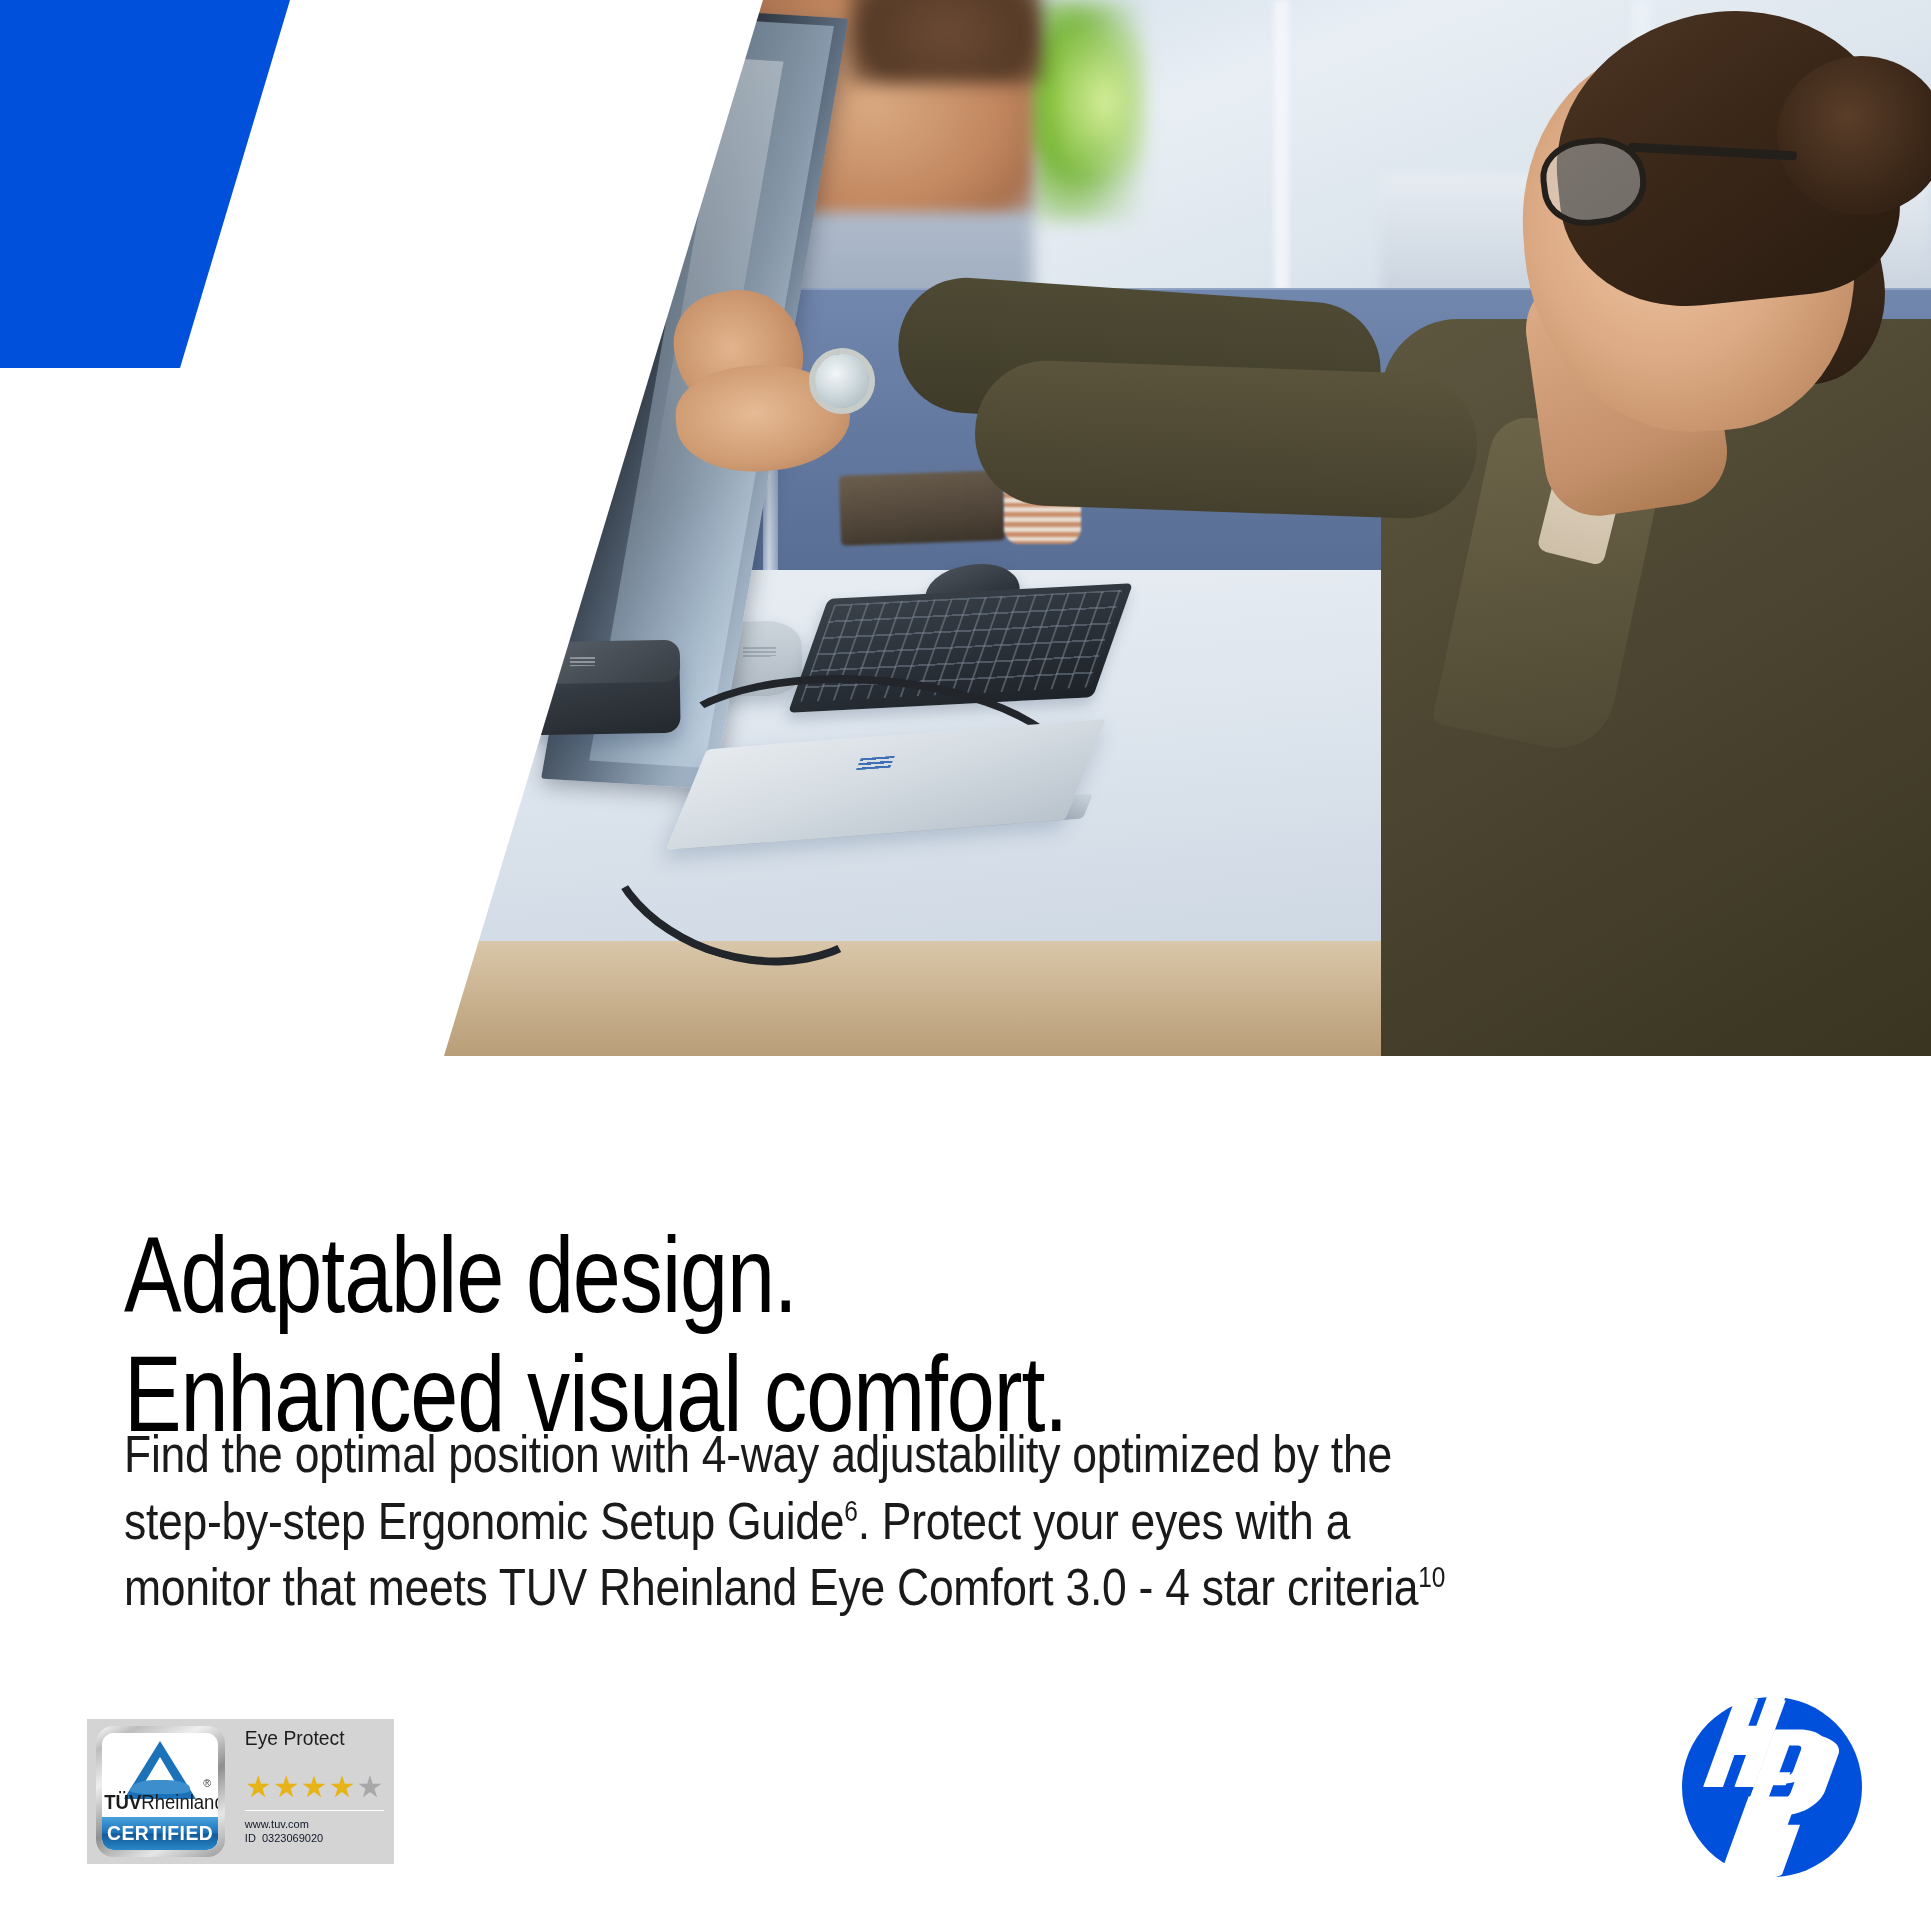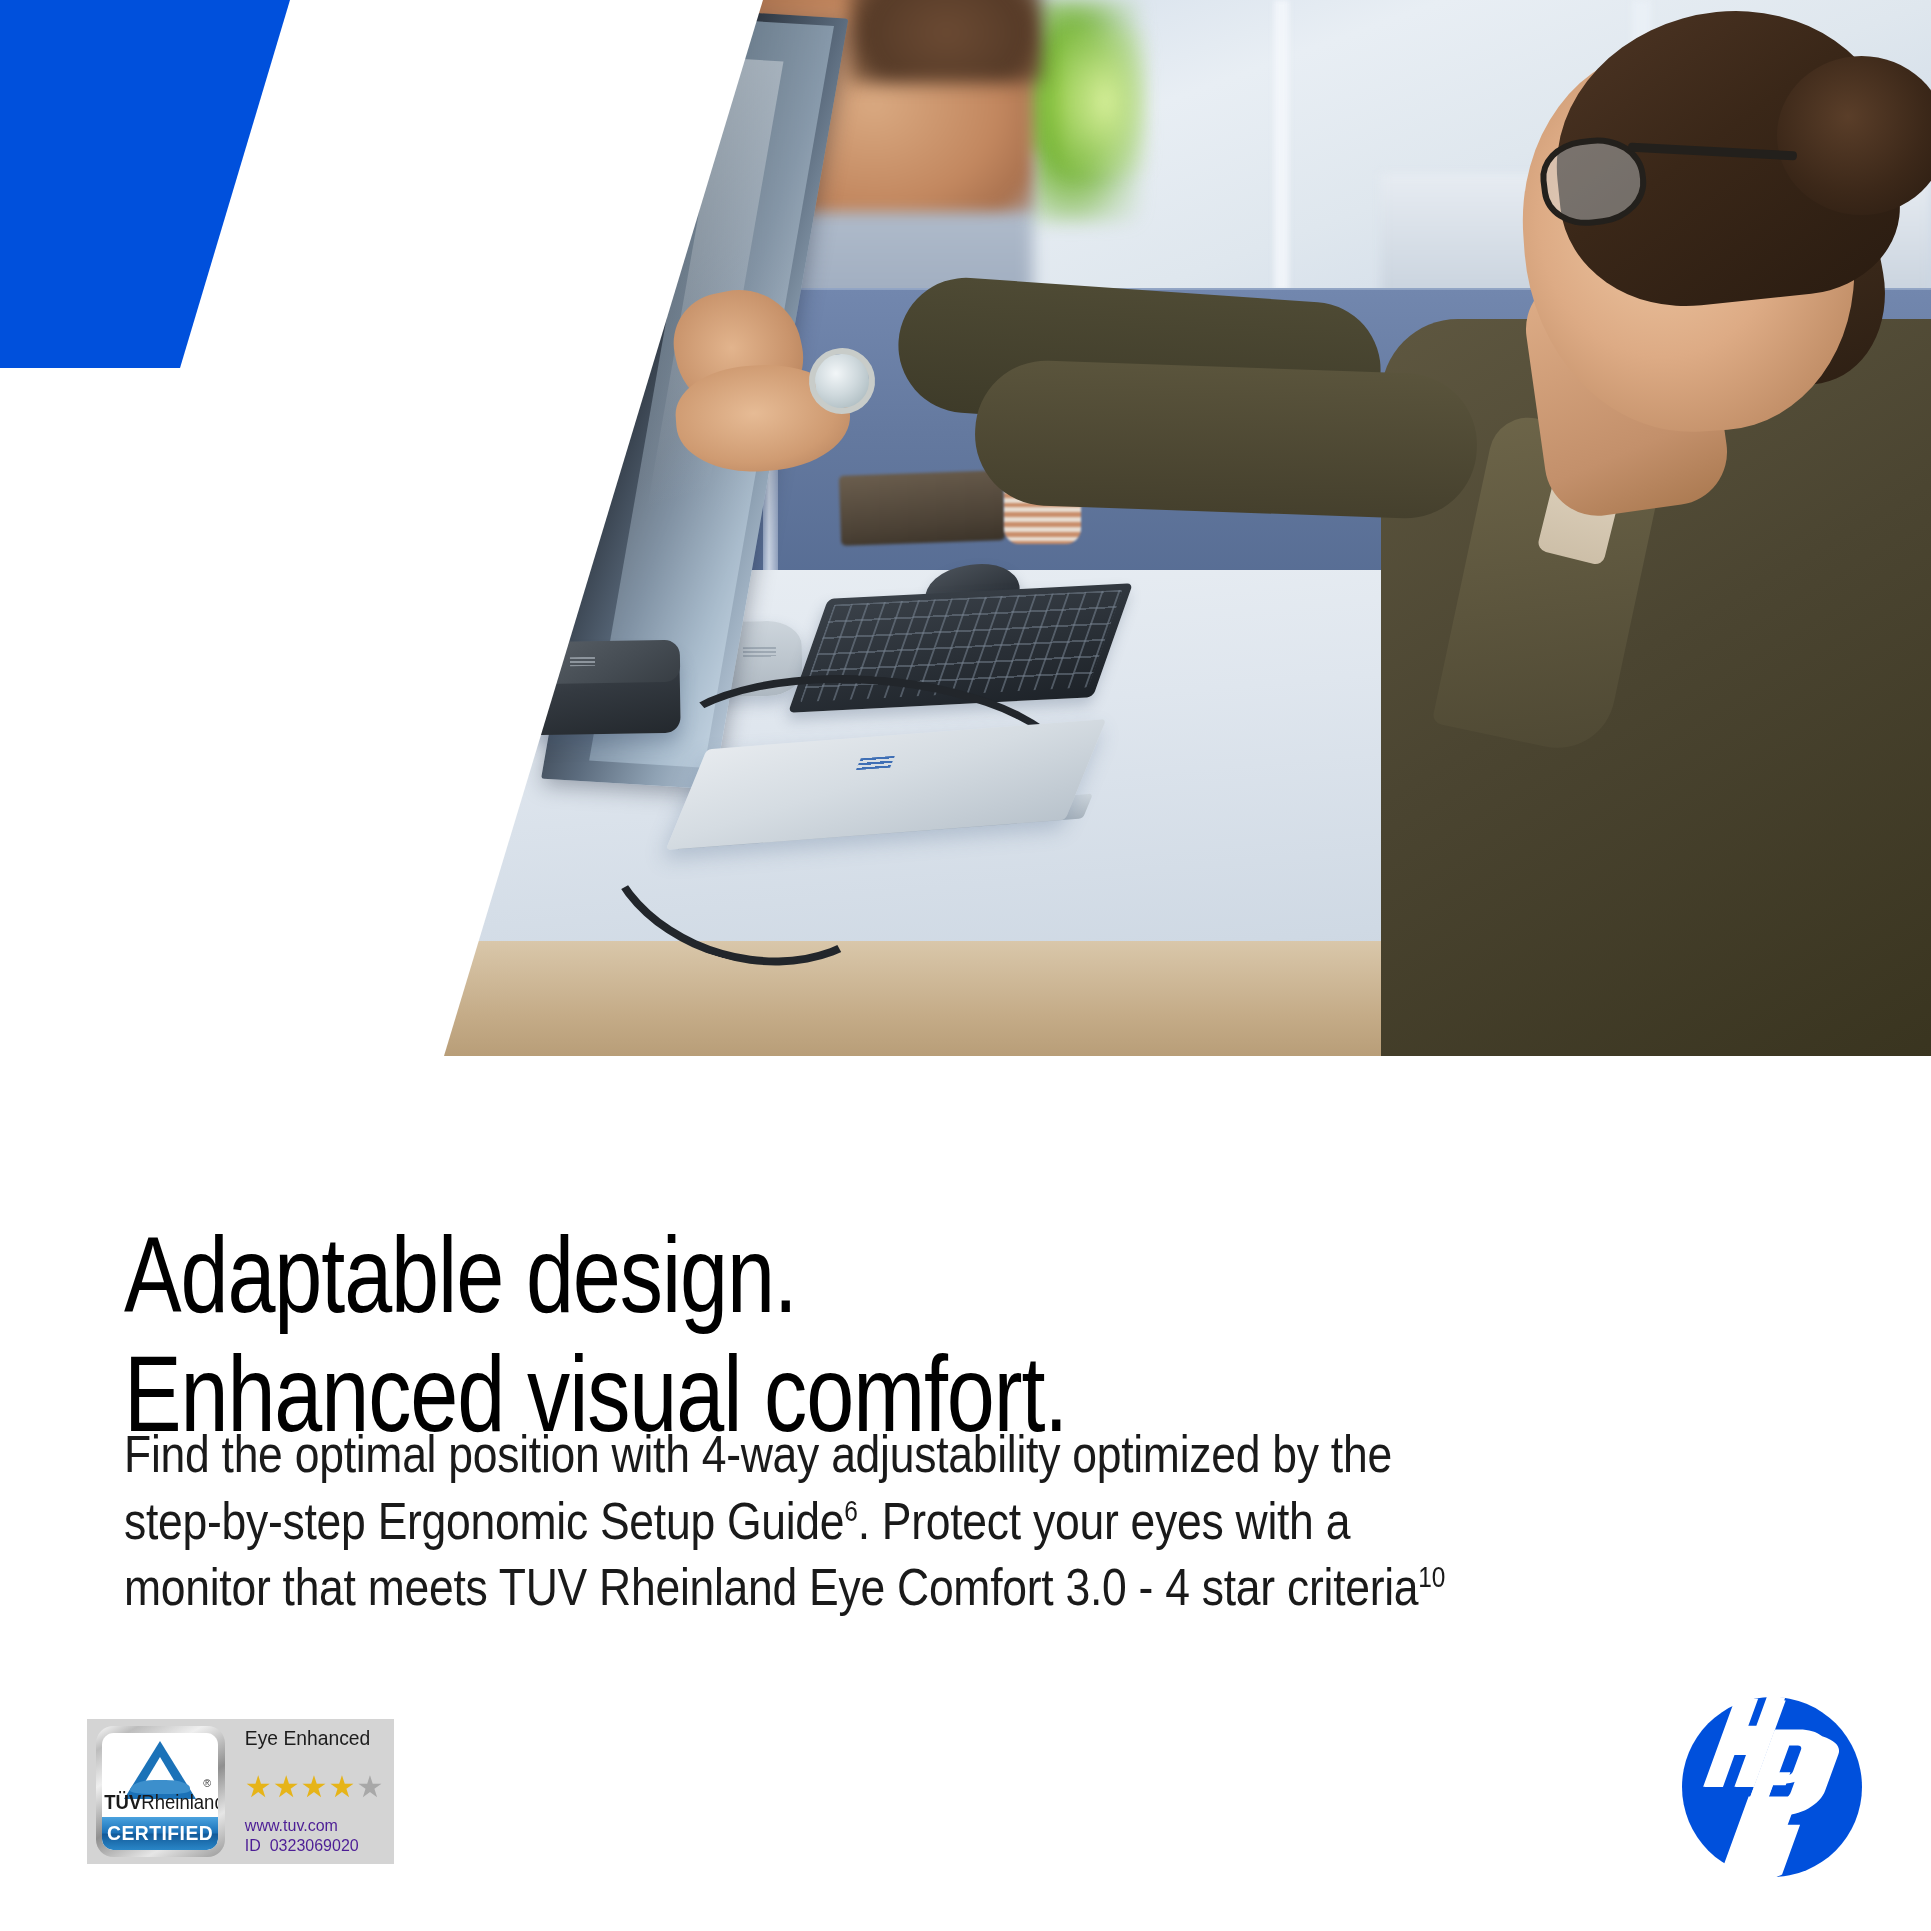--- a/index.html
+++ b/index.html
@@ -525,21 +525,21 @@
     white-space: nowrap;
   }
   .star-on { color: #e6b419; }
   .star-off { color: #a8a8a8; }
   .tuv-rule {
     margin-top: 7.7px;
     height: 1.9px; background: #ffffff;
   }
   .tuv-url {
     margin-top: 6.8px;
-    font-size: 16px; color: #4c1d95; line-height: 1.25;
+    font-size: 11px; color: #0f172a; line-height: 1.25;
   }
 
   
   .hp-logo {
     position: absolute;
     left: 1682px;
     top: 1697px;
     width: 180px;
     height: 180px;
   }
@@ -653,21 +653,21 @@
           <div class="tuv-tri-in"></div>
           <div class="tuv-wave"></div>
           <span class="tuv-reg">®</span>
         </div>
         <div class="tuv-wordmark"><b>TÜV</b><span>Rheinland</span></div>
         <div class="tuv-certified">CERTIFIED</div>
       </div>
     </div>
   </div>
   <div class="tuv-right">
-    <div class="tuv-title">Eye Enhanced</div>
+    <div class="tuv-title">Eye Protect</div>
     <div class="tuv-stars"><span class="star-on">★★★★</span><span class="star-off">★</span></div>
     <div class="tuv-rule"></div>
     <div class="tuv-url">
       <div>www.tuv.com</div>
       <div><span>ID</span>&nbsp;&nbsp;<span>0323069020</span></div>
     </div>
   </div>
 </div>
 
 <div class="hp-logo">

